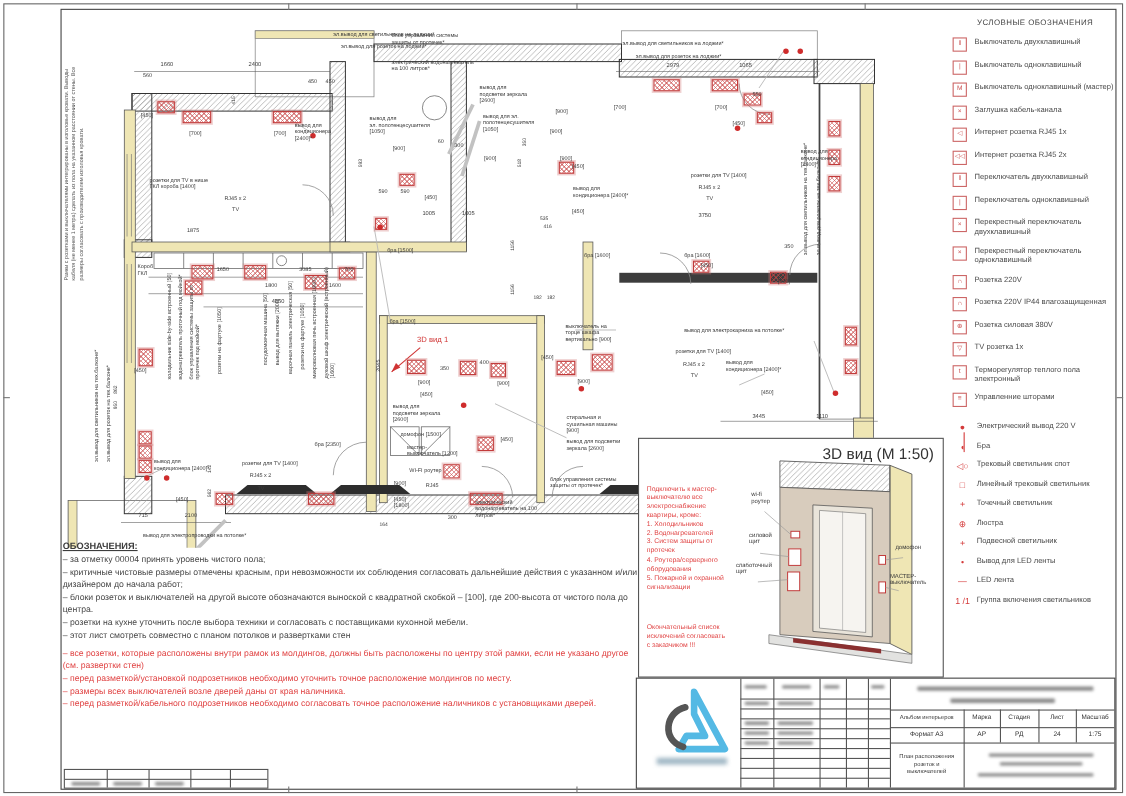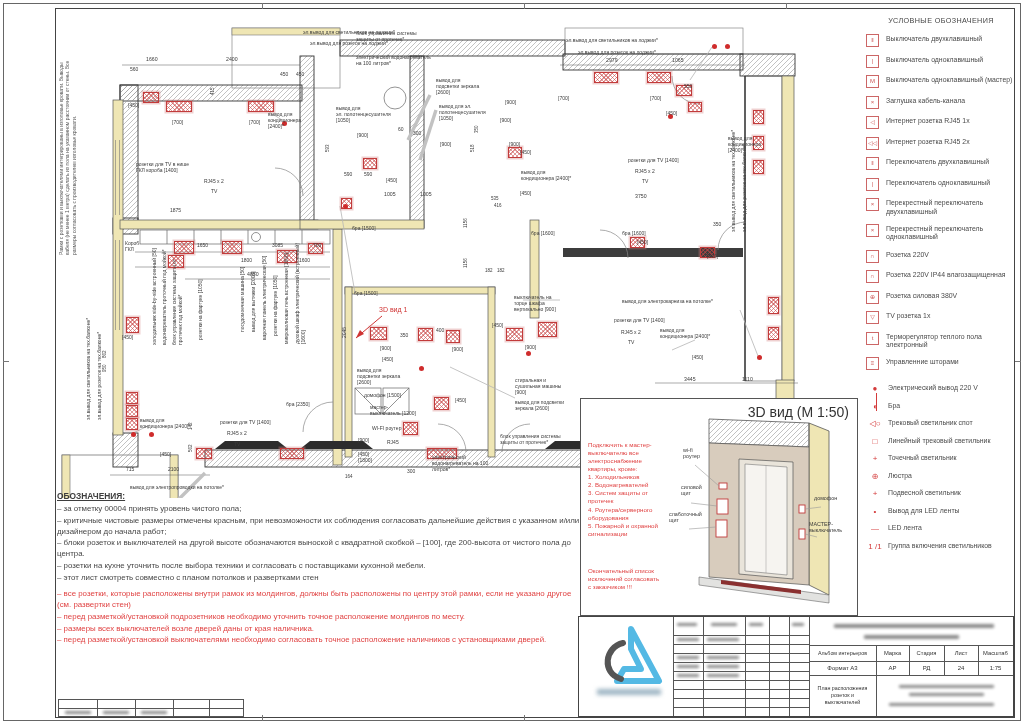--- a/index.html
+++ b/index.html
@@ -583,21 +583,21 @@
         <div class="note-p">– за отметку 00004 принять уровень чистого пола;</div>
         <div class="note-p">– критичные чистовые размеры отмечены красным, при невозможности их соблюдения согласовать дальнейшие действия с указанном и/или дизайнером до начала работ;</div>
         <div class="note-p">– блоки розеток и выключателей на другой высоте обозначаются выноской с квадратной скобкой – [100], где 200-высота от чистого пола до центра.</div>
         <div class="note-p">– розетки на кухне уточнить после выбора техники и согласовать с поставщиками кухонной мебели.</div>
         <div class="note-p">– этот лист смотреть совместно с планом потолков и развертками стен</div>
       </div>
     <div id="notes-red">
         <div class="note-p red">– все розетки, которые расположены внутри рамок из молдингов, должны быть расположены по центру этой рамки, если не указано другое (см. развертки стен)</div>
         <div class="note-p red">– перед разметкой/установкой подрозетников необходимо уточнить точное расположение молдингов по месту.</div>
         <div class="note-p red">– размеры всех выключателей возле дверей даны от края наличника.</div>
-        <div class="note-p red">– перед разметкой/установкой выключателями необходимо согласовать точное расположение наличников с установщиками дверей.</div>
+        <div class="note-p red">– перед разметкой/кабельного подрозетников необходимо согласовать точное расположение наличников с установщиками дверей.</div>
       </div>
   </div>
 
   <div class="titleblock">
     <div class="tb-line" style="left:94px;top:0;width:1px;height:99px;"></div>
     <div class="tb-line" style="left:230px;top:0;width:1px;height:99px;"></div>
 
     <svg class="logo-tri" width="70" height="62" viewBox="0 0 70 62">
       <polygon points="38,4 66,56 24,56 31,44 48,44 38,24" fill="none" stroke="#54b9e4" stroke-width="6" stroke-linejoin="round"></polygon>
       <path d="M30,18 C12,22 8,48 28,54" fill="none" stroke="#555" stroke-width="6" stroke-linecap="round"></path>

